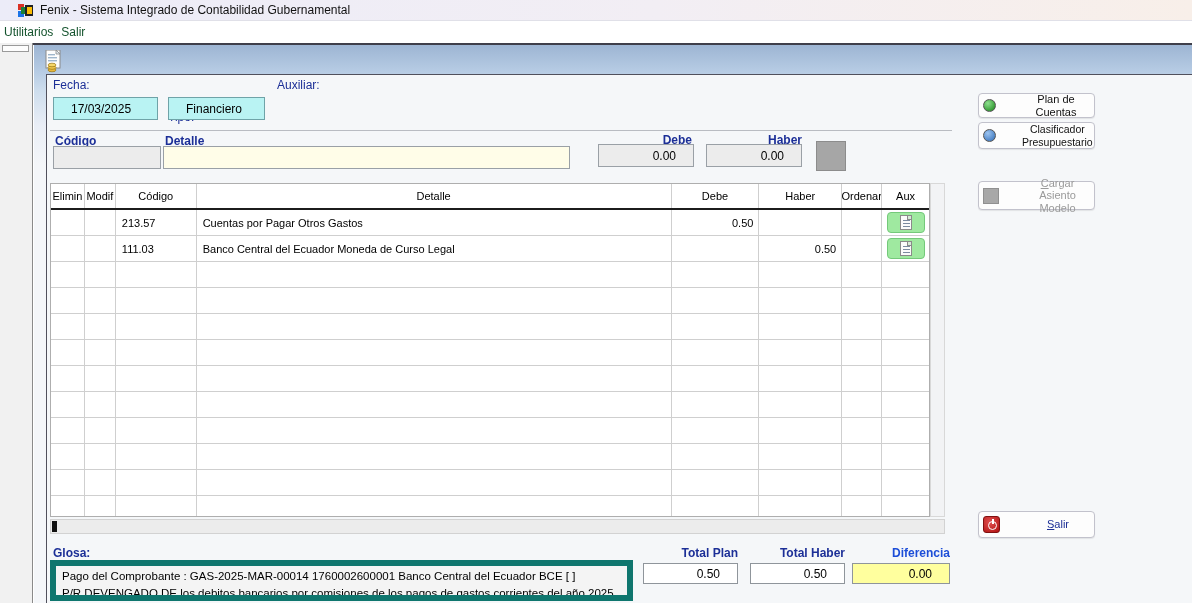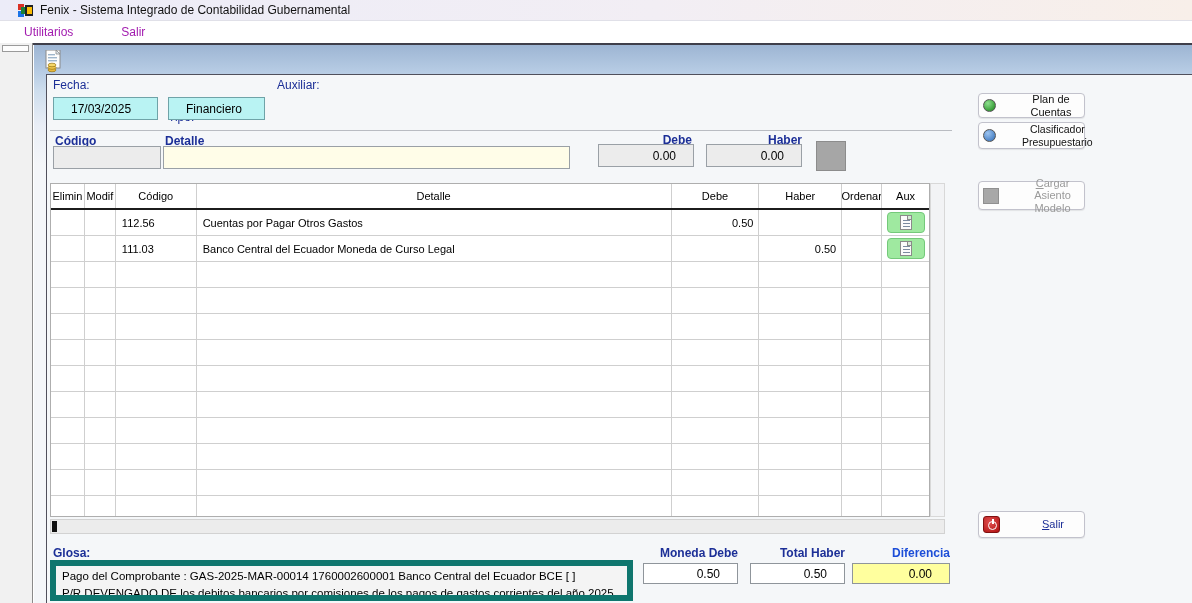--- a/index.html
+++ b/index.html
@@ -9,21 +9,21 @@
 
   
   .titlebar { position:absolute; left:0; top:0; width:1192px; height:21px;
     background:linear-gradient(90deg,#ececf8 0%,#f2eef4 55%,#f8efe9 100%);
     display:flex; align-items:center; padding-left:18px; border-bottom:1px solid #e0e0e8; }
   .app-icon { width:16px; height:15px; margin-right:6px; position:relative; flex:0 0 auto; }
   .titlebar .title { font-size:12px; color:#111; }
 
   .menubar { position:absolute; left:0; top:21px; width:1192px; height:22px; background:#ffffff;
     display:flex; align-items:center; }
-  .menu-item { padding:3px 24px; font-size:12px; color:#a21caf; cursor:default; }
+  .menu-item { padding:3px 4px; font-size:12px; color:#14532d; cursor:default; }
 
   .workline { position:absolute; left:33px; top:43px; width:1159px; height:2px; background:#3f3f4a; }
 
   
   .left-strip { position:absolute; left:0; top:43px; width:33px; height:560px; background:#f1f1f1; border-right:1px solid #8a8a8a; }
   .grip { position:absolute; left:2px; top:2px; width:27px; height:7px; background:#fdfdfd; border:1px solid #9a9a9a; }
 
   
   .mdi { position:absolute; left:34px; top:45px; width:1158px; height:558px;
     background:linear-gradient(180deg,#9db5d3 0%,#b8cde5 28px,#cddded 45px,#e9eef6 80px,#f4f6f9 120px); }
@@ -72,21 +72,21 @@
   .vscroll { position:absolute; left:930px; top:183px; width:15px; height:334px; background:#f2f3f5; border:1px solid #d8d8d8; }
   .hscroll { position:absolute; left:50px; top:519px; width:895px; height:15px; background:#ececec; border:1px solid #d2d2d2; }
   .hscroll .thumb { position:absolute; left:1px; top:1px; width:5px; height:11px; background:#111; }
 
   
   .glosa-box { position:absolute; left:50px; top:560px; width:583px; height:41px; background:#f4f4f4;
     border:6px solid #0f766e; padding:2px 6px; font-size:11.5px; line-height:1.45; color:#000; overflow:hidden; }
   .lbl.red { color:#1d4ed8; }
 
   
-  .side-btn { position:absolute; left:978px; width:107px; background:#fdfdfd; border:1px solid #c2c2cc;
+  .side-btn { position:absolute; left:978px; width:117px; background:#fdfdfd; border:1px solid #c2c2cc;
     border-radius:4px; display:flex; align-items:center; font-size:11px; color:#111;
     box-shadow:0 1px 1px rgba(0,0,0,0.08); padding:4px 4px;gap:24px; }
   .side-btn .cap { flex:1; text-align:center; line-height:1.15; }
   .side-btn.disabled { color:#9a9a9a; }
   .sphere { width:13px; height:13px; border-radius:50%; flex:0 0 auto; margin-right:2px; }
   .sphere.green { background:radial-gradient(circle at 35% 30%, #8fe08f, #3aa03a 70%, #2c7f2c); border:1px solid #555; }
   .sphere.blue  { background:radial-gradient(circle at 35% 30%, #9cc4f0, #4f86c8 70%, #3a6aa8); border:1px solid #555; }
   .gray-chip { width:16px; height:16px; background:#a8a8a8; border:1px solid #909090; flex:0 0 auto; margin-right:2px; }
   .power-chip { width:17px; height:17px; border-radius:3px; flex:0 0 auto; margin-right:2px;
     background:radial-gradient(circle at 40% 35%, #e05050, #b01010); border:1px solid #801010;
@@ -171,21 +171,21 @@
       <div class="cell c-detalle">Detalle</div>
       <div class="cell c-debe">Debe</div>
       <div class="cell c-haber">Haber</div>
       <div class="cell c-ordenar">Ordenar</div>
       <div class="cell c-aux">Aux</div>
     </div>
     <div id="grid-body">
         <div class="grid-row">
           <div class="cell c-elimin center"></div>
           <div class="cell c-modif center"></div>
-          <div class="cell c-codigo txt">112.56</div>
+          <div class="cell c-codigo txt">213.57</div>
           <div class="cell c-detalle txt">Cuentas por Pagar Otros Gastos</div>
           <div class="cell c-debe num">0.50</div>
           <div class="cell c-haber num"></div>
           <div class="cell c-ordenar center"></div>
           <div class="cell c-aux center">
             <span class="aux-btn">
               <span class="note-icon"></span>
             </span>
           </div>
         </div>
@@ -309,21 +309,21 @@
   <div class="hscroll">
     <div class="thumb"></div>
   </div>
 
   <span class="lbl b" style="left:53px; top:546px;">Glosa:</span>
   <div class="glosa-box">
     <div>Pago del Comprobante : GAS-2025-MAR-00014  1760002600001 Banco Central del Ecuador BCE   [ ]</div>
     <div>P/R DEVENGADO DE los debitos bancarios por comisiones de los pagos de gastos corrientes del año 2025.</div>
   </div>
 
-  <span class="lbl b" style="left:643px; top:546px; width:95px; text-align:right;">Moneda Debe</span>
+  <span class="lbl b" style="left:643px; top:546px; width:95px; text-align:right;">Total Plan</span>
   <div class="field white num" style="left:643px; top:563px; width:95px; height:21px;">0.50</div>
 
   <span class="lbl b" style="left:750px; top:546px; width:95px; text-align:right;">Total Haber</span>
   <div class="field white num" style="left:750px; top:563px; width:95px; height:21px;">0.50</div>
 
   <span class="lbl b red" style="left:852px; top:546px; width:98px; text-align:right;">Diferencia</span>
   <div class="field yellow num" style="left:852px; top:563px; width:98px; height:21px;">0.00</div>
 
   <div class="side-btn" style="top:93px; height:25px;">
     <span class="sphere green"></span>

